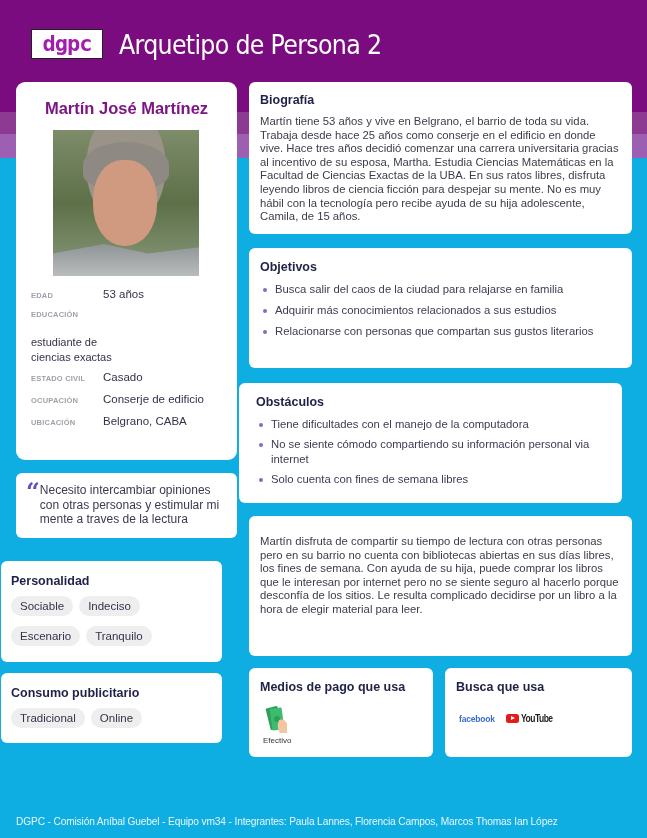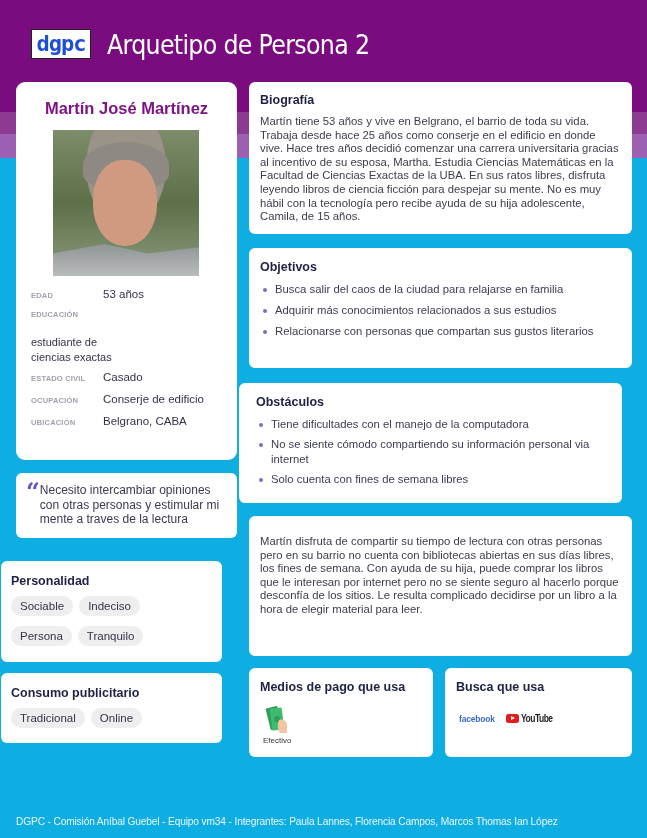--- a/index.html
+++ b/index.html
@@ -13,24 +13,24 @@
   .bg-band { position: absolute; left: 0; width: 647px; }
   .band1 { top: 0; height: 112px; background: #7b0c80; }
   .band2 { top: 112px; height: 22px; background: #8c3a92; }
   .band3 { top: 134px; height: 24px; background: #9c5fb2; }
 
   .header {
     position: absolute; left: 31px; top: 26px; height: 36px;
     display: flex; align-items: center;
   }
   .logo {
-    width: 60px; height: 30px; background: #fff;
+    width: 72px; height: 30px; background: #fff;
     border: 1.5px solid #222;
     font-family: "DejaVu Sans Mono", monospace; font-size: 22px; font-weight: bold;
-    color: #1d4ed8; display: flex; align-items: center; justify-content: center;
+    color: #a21caf; display: flex; align-items: center; justify-content: center;
     letter-spacing: -1px; line-height: 1; position: relative;
   }
   .page-title {
     margin-left: 16px; color: #fff; font-size: 27px;
     font-family: "DejaVu Sans", sans-serif; font-weight: normal;
     letter-spacing: -0.8px; transform: scaleX(0.88); transform-origin: left center;
   }
 
   .card {
     position: absolute; background: #fff; border-radius: 6px;
@@ -185,21 +185,21 @@
 <section class="card quote">
   <span class="quote-mark">“</span>
   <p class="quote-text">Necesito intercambiar opiniones con otras personas y estimular mi mente a traves de la lectura</p>
 </section>
 
 <section class="card tags-card personality">
   <h3>Personalidad</h3>
   <div class="tags">
     <span class="tag">Sociable</span>
     <span class="tag">Indeciso</span>
-    <span class="tag">Persona</span>
+    <span class="tag">Escenario</span>
     <span class="tag">Tranquilo</span>
   </div>
 </section>
 
 <section class="card tags-card consumo">
   <h3>Consumo publicitario</h3>
   <div class="tags">
     <span class="tag">Tradicional</span>
     <span class="tag">Online</span>
   </div>

